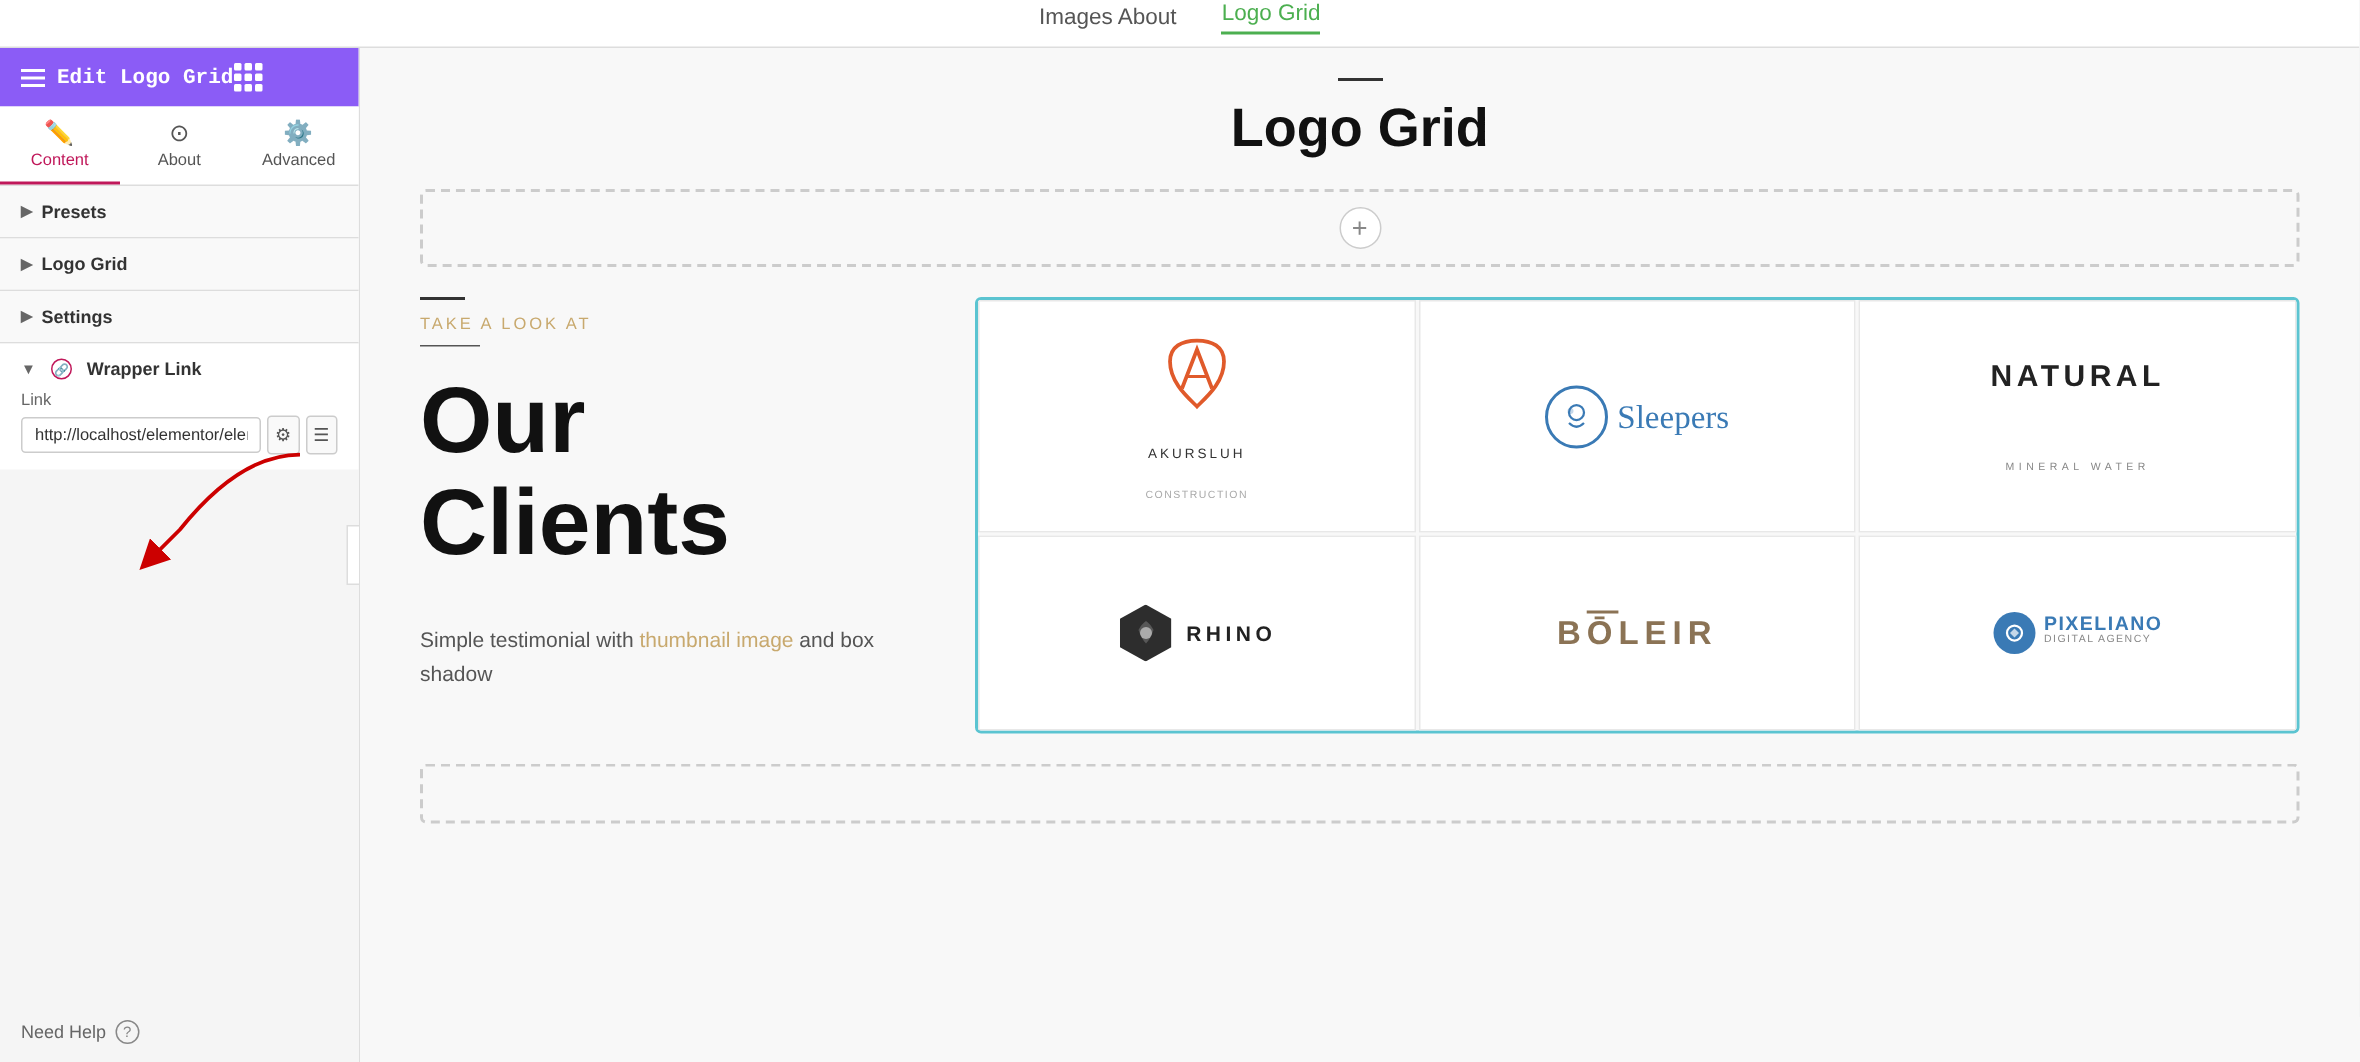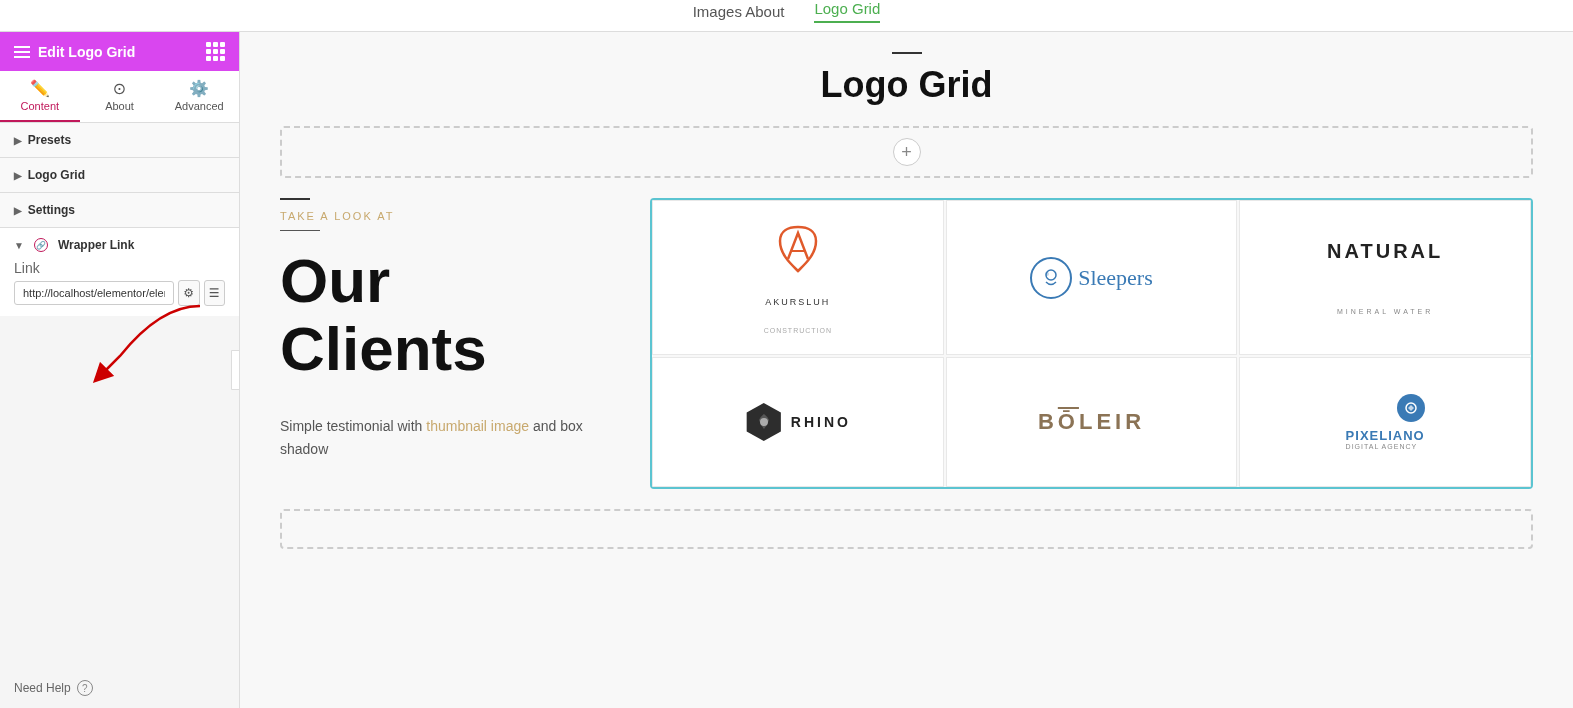--- a/index.html
+++ b/index.html
@@ -58,28 +58,29 @@
     .sidebar {
       width: 240px;
       background: #f5f5f5;
       border-right: 1px solid #ddd;
       display: flex;
       flex-direction: column;
       flex-shrink: 0;
       overflow-y: auto;
     }
     .sidebar-header {
-      background: #d946ef;
+      background: #8b5cf6;
       color: #fff;
       display: flex;
       align-items: center;
-      justify-content: space-between;
+      justify-content: flex-start;
       padding: 10px 14px;
       font-size: 14px;
       font-weight: 600;
+      font-family: Liberation Mono, monospace;
     }
     .sidebar-header-left {
       display: flex;
       align-items: center;
       gap: 8px;
     }
     .hamburger-icon {
       display: flex;
       flex-direction: column;
       gap: 3px;
@@ -152,21 +153,21 @@
       font-size: 10px;
       color: #666;
     }
 
     
     .wrapper-link-section {
       padding: 10px 14px;
       background: #fff;
     }
     .link-label {
-      font-size: 14px;
+      font-size: 11px;
       color: #666;
       margin-bottom: 4px;
     }
     .link-input-row {
       display: flex;
       align-items: center;
       gap: 4px;
     }
     .link-input {
       flex: 1;
@@ -437,23 +438,22 @@
       letter-spacing: 4px;
       color: #8b7355;
       text-transform: uppercase;
     }
     .logo-boleir .overline {
       text-decoration: overline;
     }
 
     .logo-pixeliano {
       display: flex;
-      align-items: flex-end;
+      align-items: flex-start;
       gap: 6px;
-      flex-direction: column;
     }
     .pixeliano-icon {
       width: 28px;
       height: 28px;
       background: #3a7ab5;
       border-radius: 50%;
       display: flex;
       align-items: center;
       justify-content: center;
       font-size: 12px;

